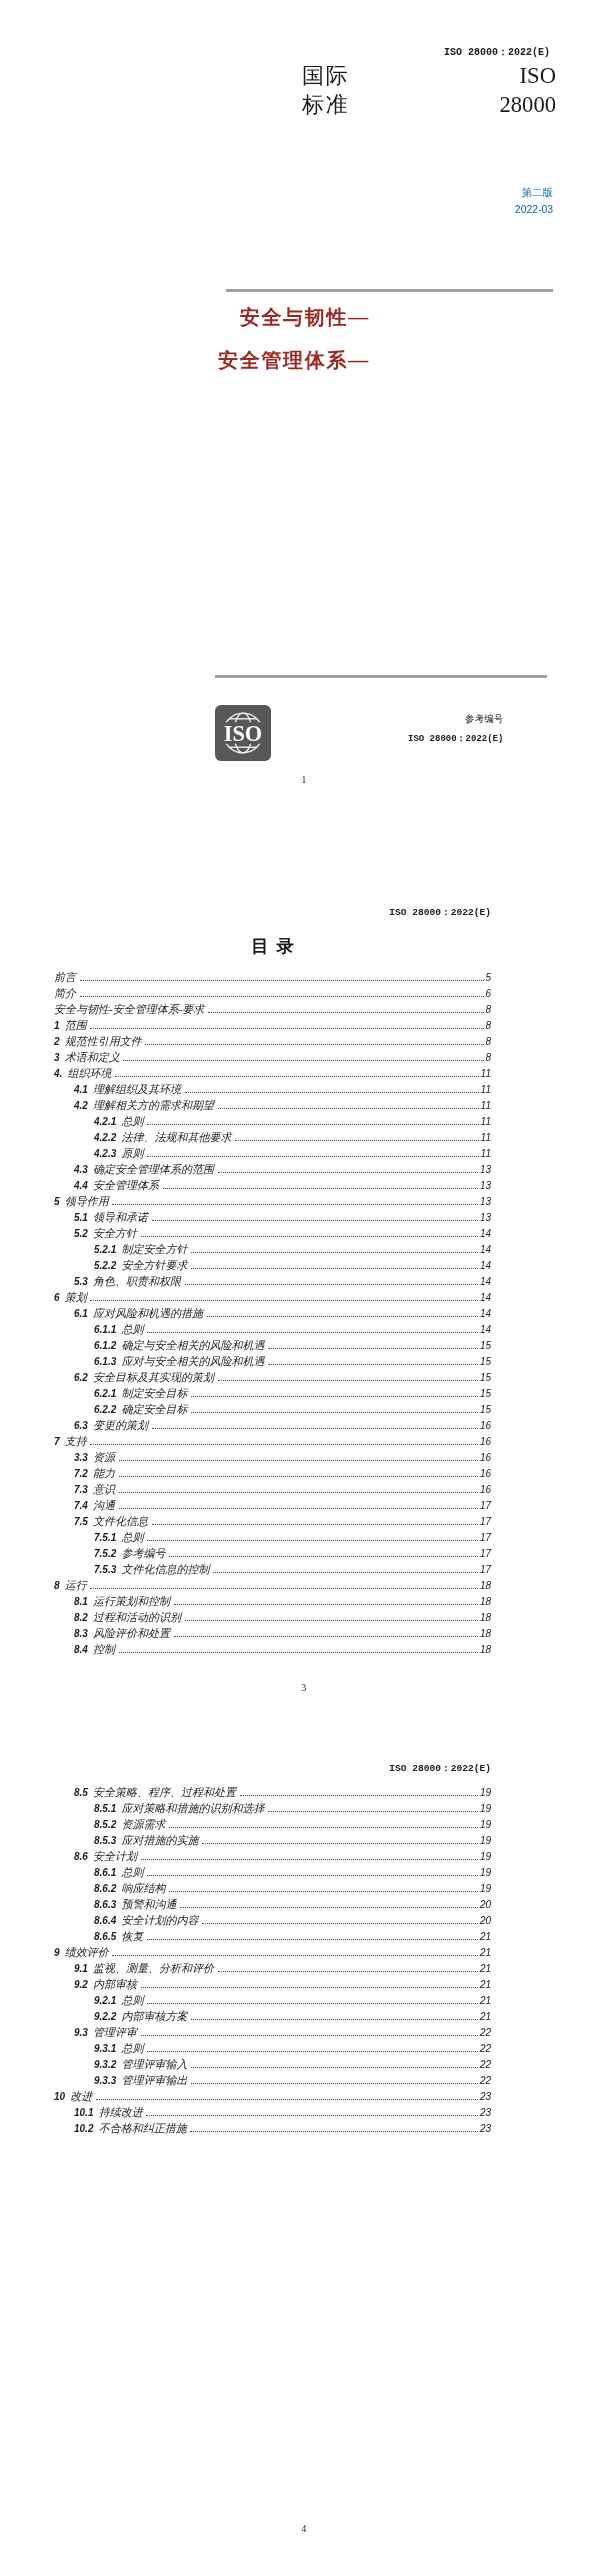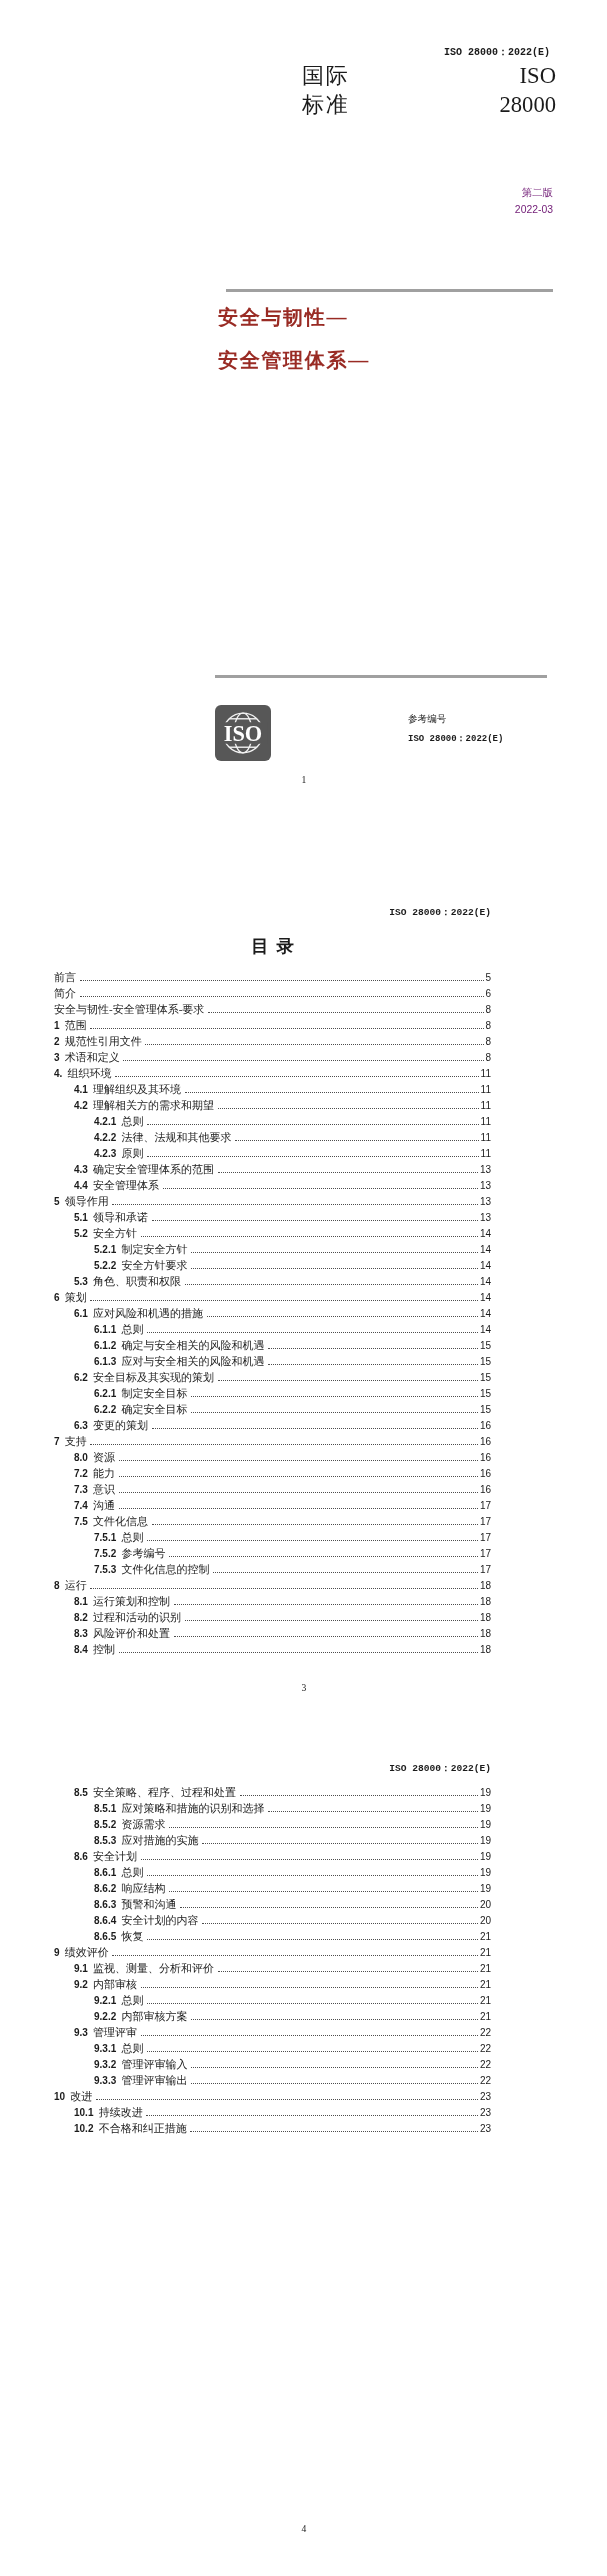--- a/index.html
+++ b/index.html
@@ -1,49 +1,49 @@
 <!DOCTYPE html>
 <html style="font-size:14px"><head>
 <meta charset="utf-8">
 <style>
   html,body{margin:0;padding:0;}
   body{
     width:608px;height:2576px;position:relative;background:#ffffff;
     font-family:"Liberation Serif", serif;color:#1b1b1b;
     -webkit-font-smoothing:antialiased;
   }
-  .abs{position:absolute;}
+  .abs{position:absolute;text-align:right;}
 
   
   .doc-ref{top:45px;right:58px;font-family:"Liberation Mono",monospace;
     font-weight:700;font-size:10px;letter-spacing:0;}
   .mast-cn{left:302px;top:61px;font-size:22px;line-height:29px;letter-spacing:1.7px;}
   .mast-iso{right:52px;top:61px;text-align:right;font-size:22.6px;line-height:29px;}
-  .edition-block{right:55px;top:185px;text-align:right;line-height:16.5px;color:#701a75;}
+  .edition-block{right:55px;top:185px;text-align:right;line-height:16.5px;color:#0369a1;}
   .edition-block .ed{font-size:10.4px;}
   .edition-block .ed-date{font-family:"Liberation Sans",sans-serif;font-weight:400;font-size:10.4px;}
   .rule1{top:289px;left:226px;width:327px;height:2.6px;background:#a0a0a0;}
   .rule2{top:675px;left:215px;width:332px;height:2.6px;background:#a0a0a0;}
   .cover-title{left:218px;top:296px;font-size:20px;font-weight:700;
     color:#992b24;line-height:43px;letter-spacing:1.7px;}
   .logo-box{left:215px;top:705px;width:56px;height:56px;}
   .ref-block{left:408px;top:708px;line-height:21px;font-size:9.6px;}
   .ref-block .ref-num{font-family:"Liberation Mono",monospace;font-weight:600;font-size:9px;}
   .page-num{width:100%;text-align:center;font-size:9.6px;}
   .pn1{top:774px;}
   .pn3{top:1682px;}
   .pn4{top:2523px;}
 
   
   .toc-header{font-family:"Liberation Mono",monospace;font-weight:700;font-size:9.6px;}
   .toc3-header{top:906px;right:117px;}
   .toc4-header{top:1762px;right:117px;}
   .toc-title{top:934px;left:54px;width:437px;text-align:center;
     font-size:17.4px;font-weight:700;letter-spacing:0.45em;text-indent:0.45em;}
-  .toc-list{left:54px;width:437px;}
+  .toc-list{left:54px;width:437px;font-style:italic;}
   .toc3-list{top:969px;}
   .toc4-list{top:1784px;}
   .toc-row{display:flex;align-items:baseline;height:16px;line-height:16px;white-space:nowrap;}
   .toc-row.lvl1{padding-left:20px;}
   .toc-row.lvl2{padding-left:40px;}
   .toc-row .num{font-family:"Liberation Sans",sans-serif;font-weight:700;
     font-size:10px;margin-right:5.2px;}
   .toc-row .title{font-size:11px;}
   .toc-row .leader{flex:1 1 auto;border-bottom:1.2px dotted #4d4d4d;margin:0 1.7px 0 3.5px;min-width:8.7px;}
   .toc-row .pg{font-family:"Liberation Sans",sans-serif;font-size:10px;}
@@ -308,21 +308,21 @@
     </div>
 
     <div class="toc-row lvl0">
       <span class="num">7</span>
       <span class="title">支持</span>
       <span class="leader"></span>
       <span class="pg">16</span>
     </div>
 
     <div class="toc-row lvl1">
-      <span class="num">8.0</span>
+      <span class="num">3.3</span>
       <span class="title">资源</span>
       <span class="leader"></span>
       <span class="pg">16</span>
     </div>
 
     <div class="toc-row lvl1">
       <span class="num">7.2</span>
       <span class="title">能力</span>
       <span class="leader"></span>
       <span class="pg">16</span>

